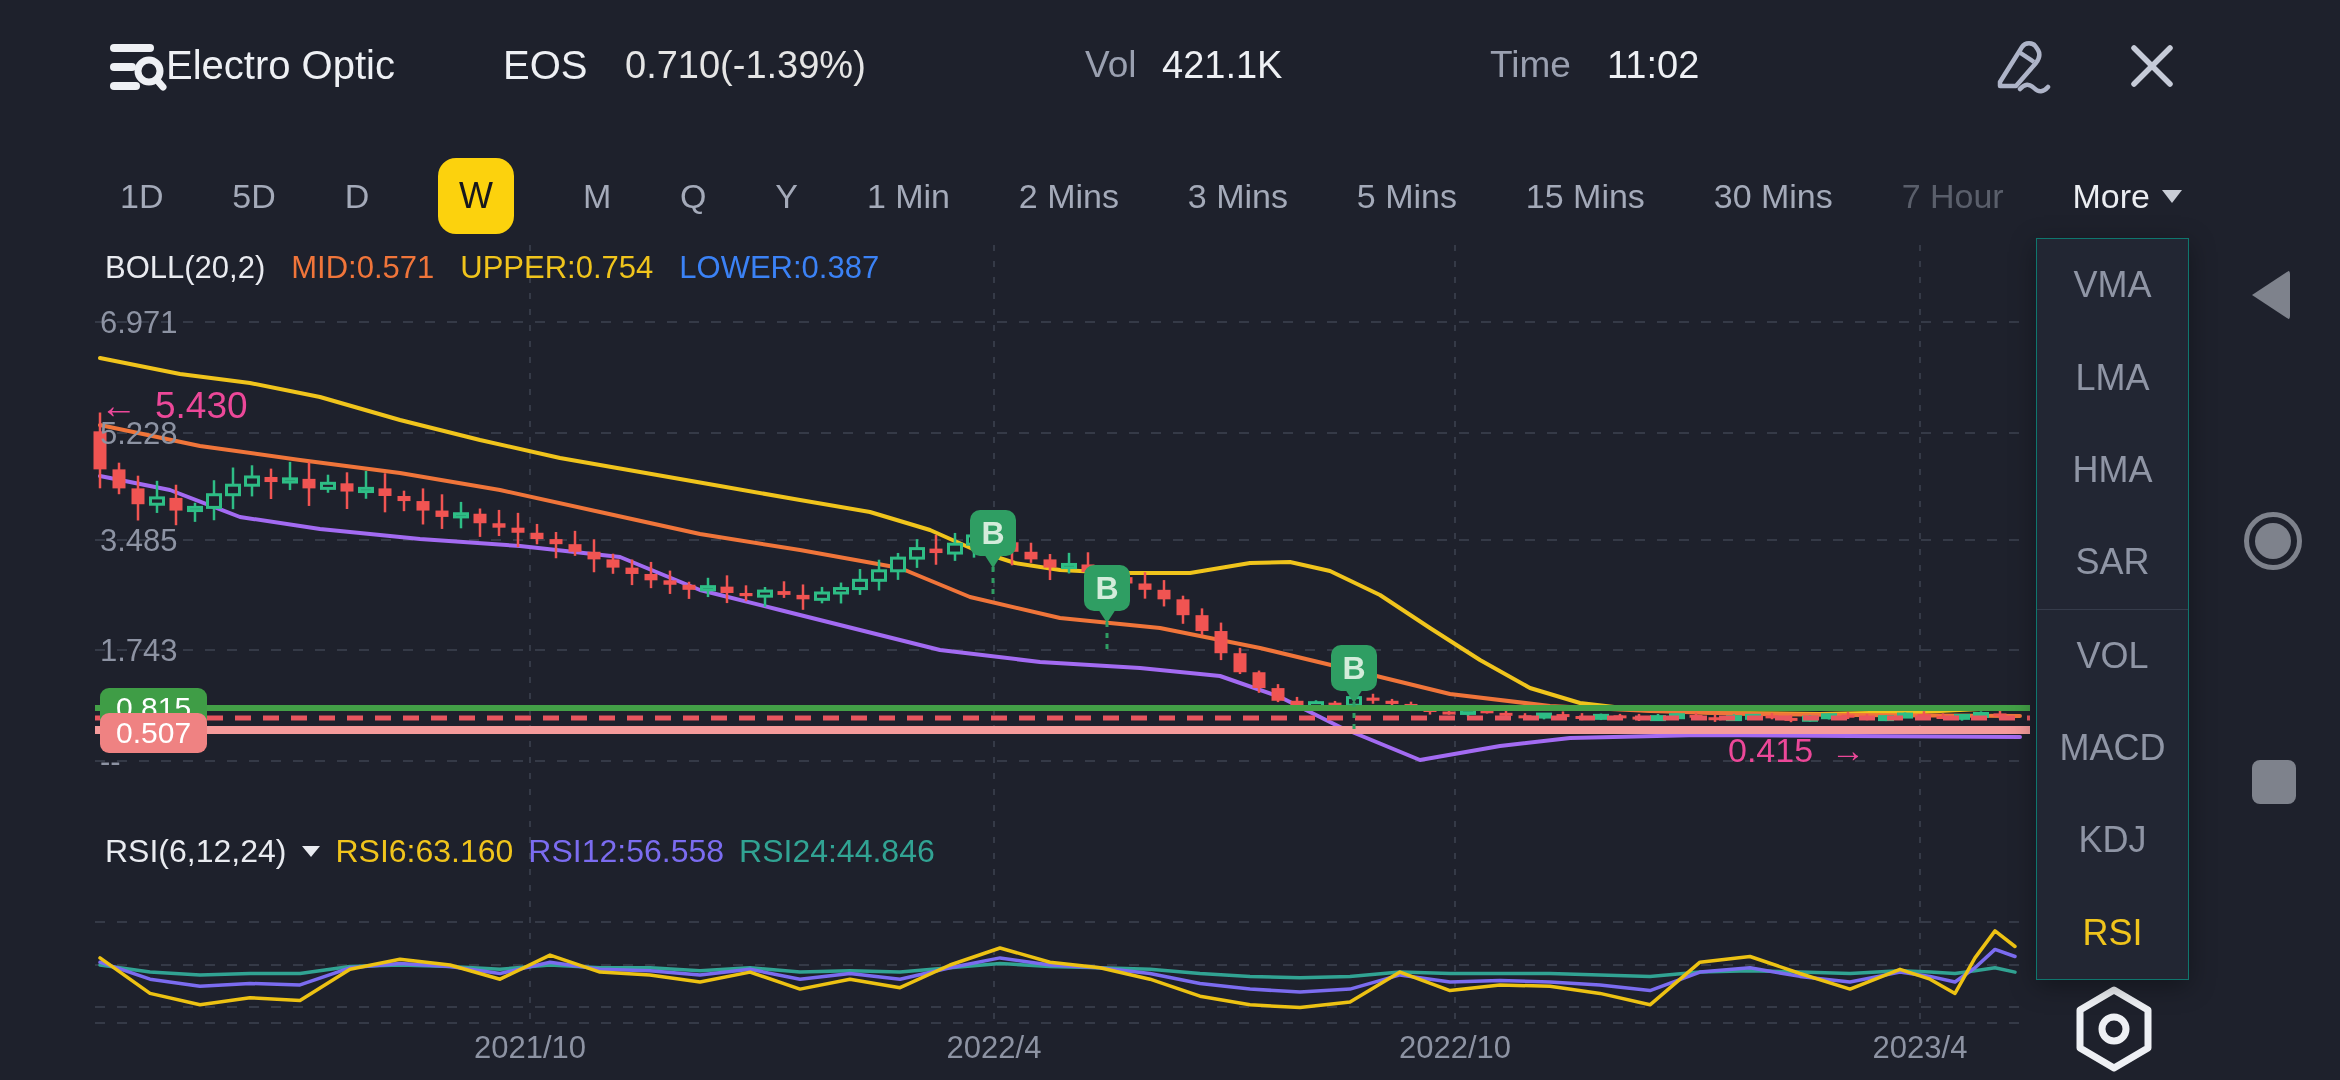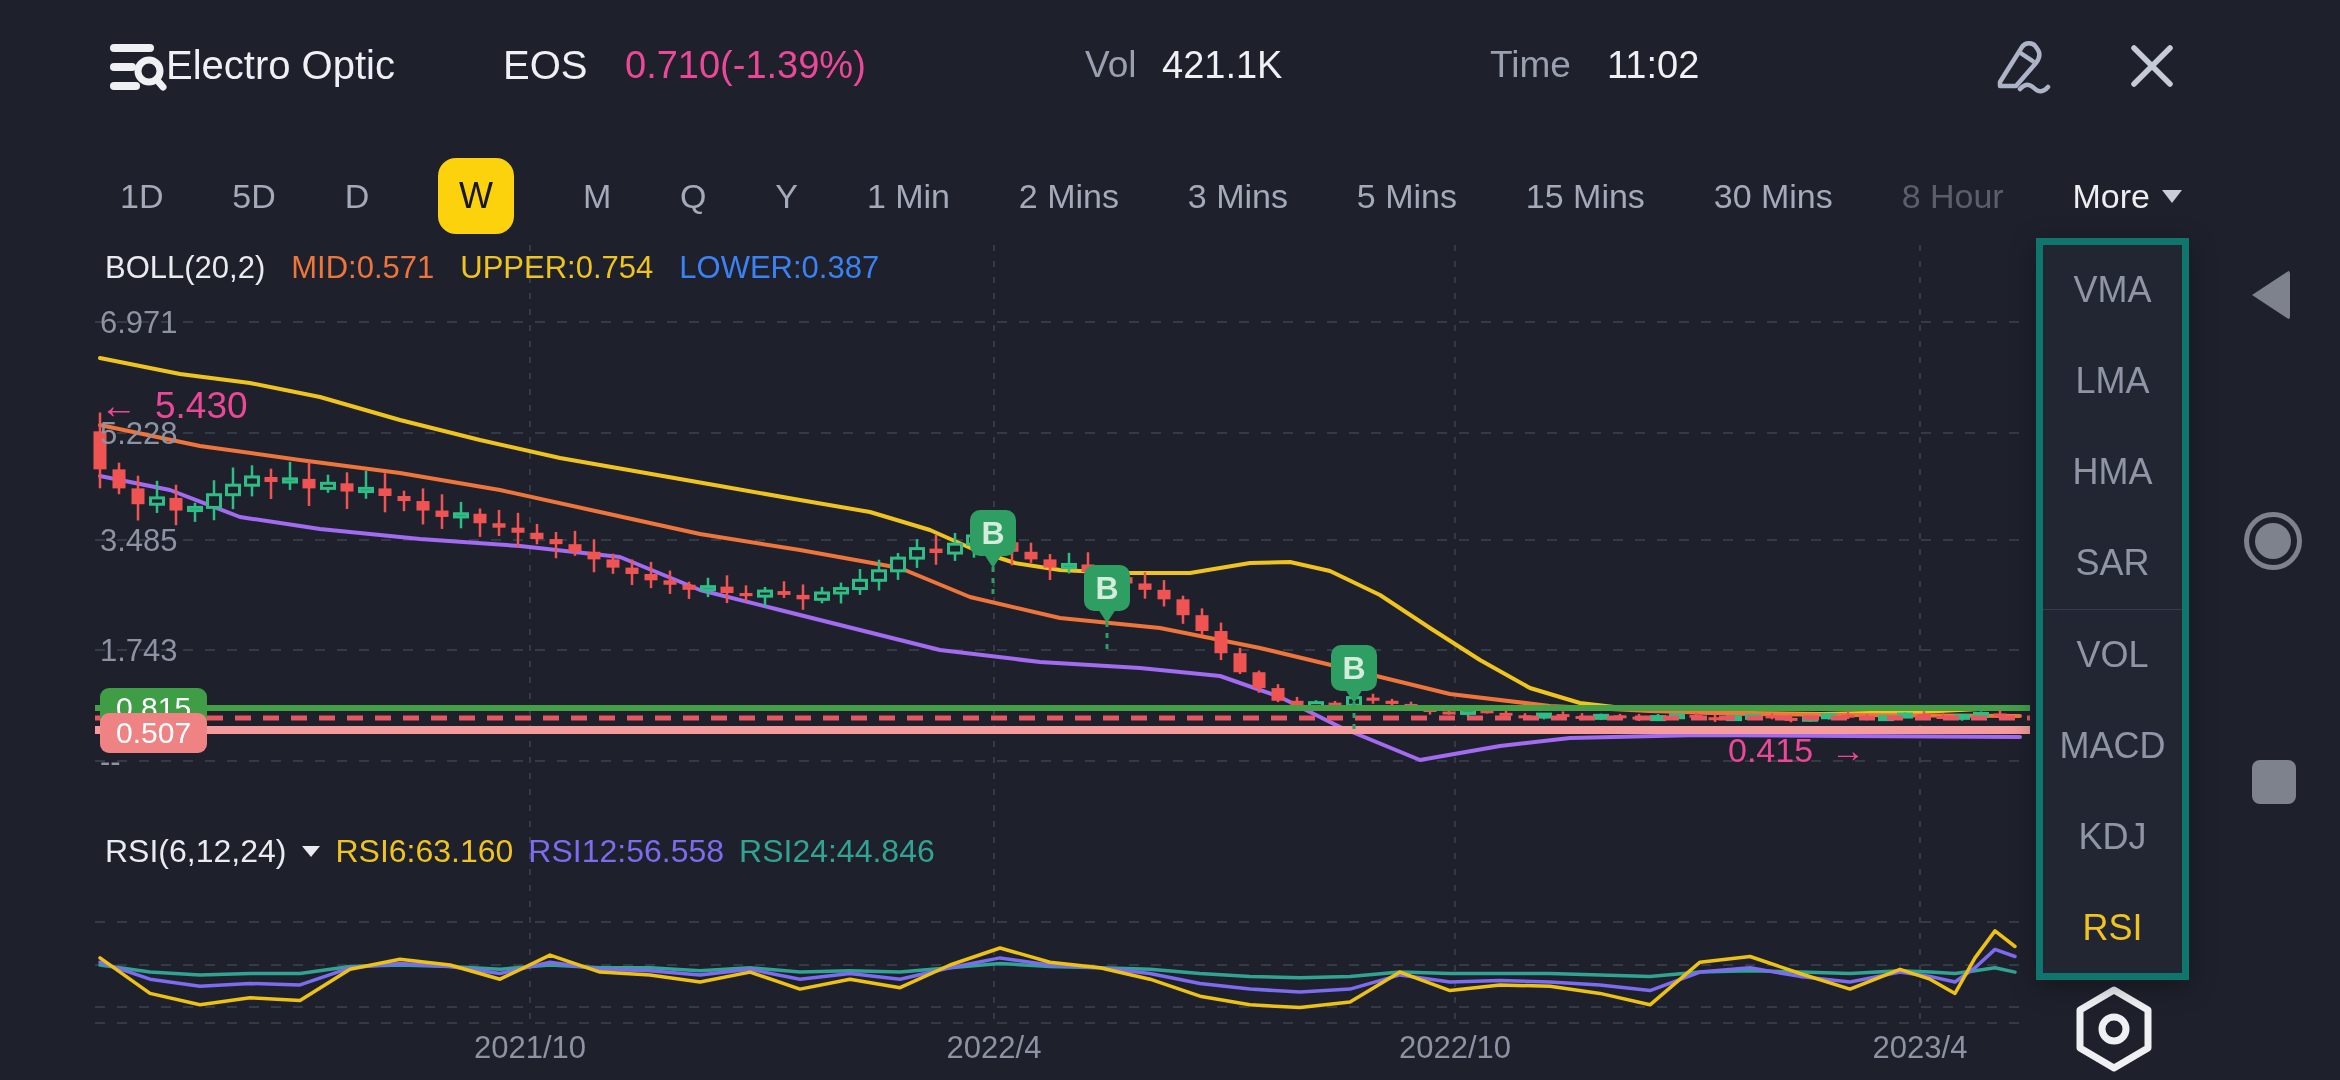--- a/index.html
+++ b/index.html
@@ -4,21 +4,21 @@
 <style>
   * { margin:0; padding:0; box-sizing:border-box; }
   html,body { width:2340px; height:1080px; overflow:hidden; }
   body { background:#1e212c; font-family:"Liberation Sans", sans-serif; position:relative; color:#e9ebf0; }
 
   
   .header { position:absolute; left:0; top:0; width:2068px; height:130px; }
   .header .abs { position:absolute; top:50%; transform:translateY(-50%); white-space:nowrap; }
   .title { left:166px; font-size:40px; color:#eef0f4; }
   .symbol { left:503px; font-size:40px; color:#eef0f4; }
-  .price-change { left:625px; font-size:38px; color:#ec4899; }
+  .price-change { left:625px; font-size:38px; color:#e5e5e5; }
   .dim-label { color:#9aa0b0; font-size:37px; }
   .val { color:#eef0f4; font-size:38px; }
   .vol-label { left:1085px; } .vol-value { left:1162px; }
   .time-label { left:1490px; } .time-value { left:1607px; }
   .icon-btn { position:absolute; cursor:pointer; }
 
   
   .tabbar { position:absolute; left:120px; top:150px; width:2062px; height:92px;
             display:flex; align-items:center; justify-content:space-between; }
   .tab { font-size:34px; color:#a4aab9; cursor:pointer; white-space:nowrap; }
@@ -44,21 +44,21 @@
   .badge { position:absolute; font-size:30px; color:#fff; padding:3px 16px; border-radius:9px; line-height:34px; }
   .badge-high { left:100px; top:688px; background:#3f9d46; }
   .badge-low  { left:100px; top:713px; background:#ef8282; z-index:3; }
   .marker { position:absolute; font-size:37px; color:#ec4899; white-space:nowrap; z-index:4; }
   .marker-left { left:100px; top:385px; }
   .marker-right { left:1728px; top:731px; font-size:34px; }
   .marker .gap { display:inline-block; width:18px; }
 
   
   .side-panel { position:absolute; left:2036px; top:238px; width:153px; height:742px;
-                background:#222633; border:7px solid #0f766e; display:flex; flex-direction:column;
+                background:#222633; border:1px solid #0f766e; display:flex; flex-direction:column;
                 box-shadow:0 6px 24px rgba(0,0,0,.35); z-index:5; }
   .side-item { flex:1; display:flex; align-items:center; justify-content:center;
                font-size:36px; color:#8f95a5; cursor:pointer; }
   .side-item.active { color:#f0c41c; }
   .side-divider { height:1px; background:#363c4b; margin:0; }
 
   
   .nav-back { position:absolute; left:2252px; top:270px; width:0; height:0;
               border-top:25px solid transparent; border-bottom:25px solid transparent;
               border-right:38px solid #7e828c; border-radius:4px; cursor:pointer; }
@@ -104,21 +104,21 @@
   <div class="tab active">W</div>
   <div class="tab">M</div>
   <div class="tab">Q</div>
   <div class="tab">Y</div>
   <div class="tab">1 Min</div>
   <div class="tab">2 Mins</div>
   <div class="tab">3 Mins</div>
   <div class="tab">5 Mins</div>
   <div class="tab">15 Mins</div>
   <div class="tab">30 Mins</div>
-  <div class="tab dimmed">8 Hour</div>
+  <div class="tab dimmed">7 Hour</div>
   <div class="tab more">
     <span>More</span>
     <span class="caret-down"></span>
   </div>
 </div>
 
 <svg id="chart" width="2340" height="1080" viewBox="0 0 2340 1080">
     <g>
       <line x1="530" y1="245" x2="530" y2="1023" stroke="#3e4350" stroke-width="1.5" stroke-dasharray="6 10"></line>
       <line x1="994" y1="245" x2="994" y2="1023" stroke="#3e4350" stroke-width="1.5" stroke-dasharray="6 10"></line>

